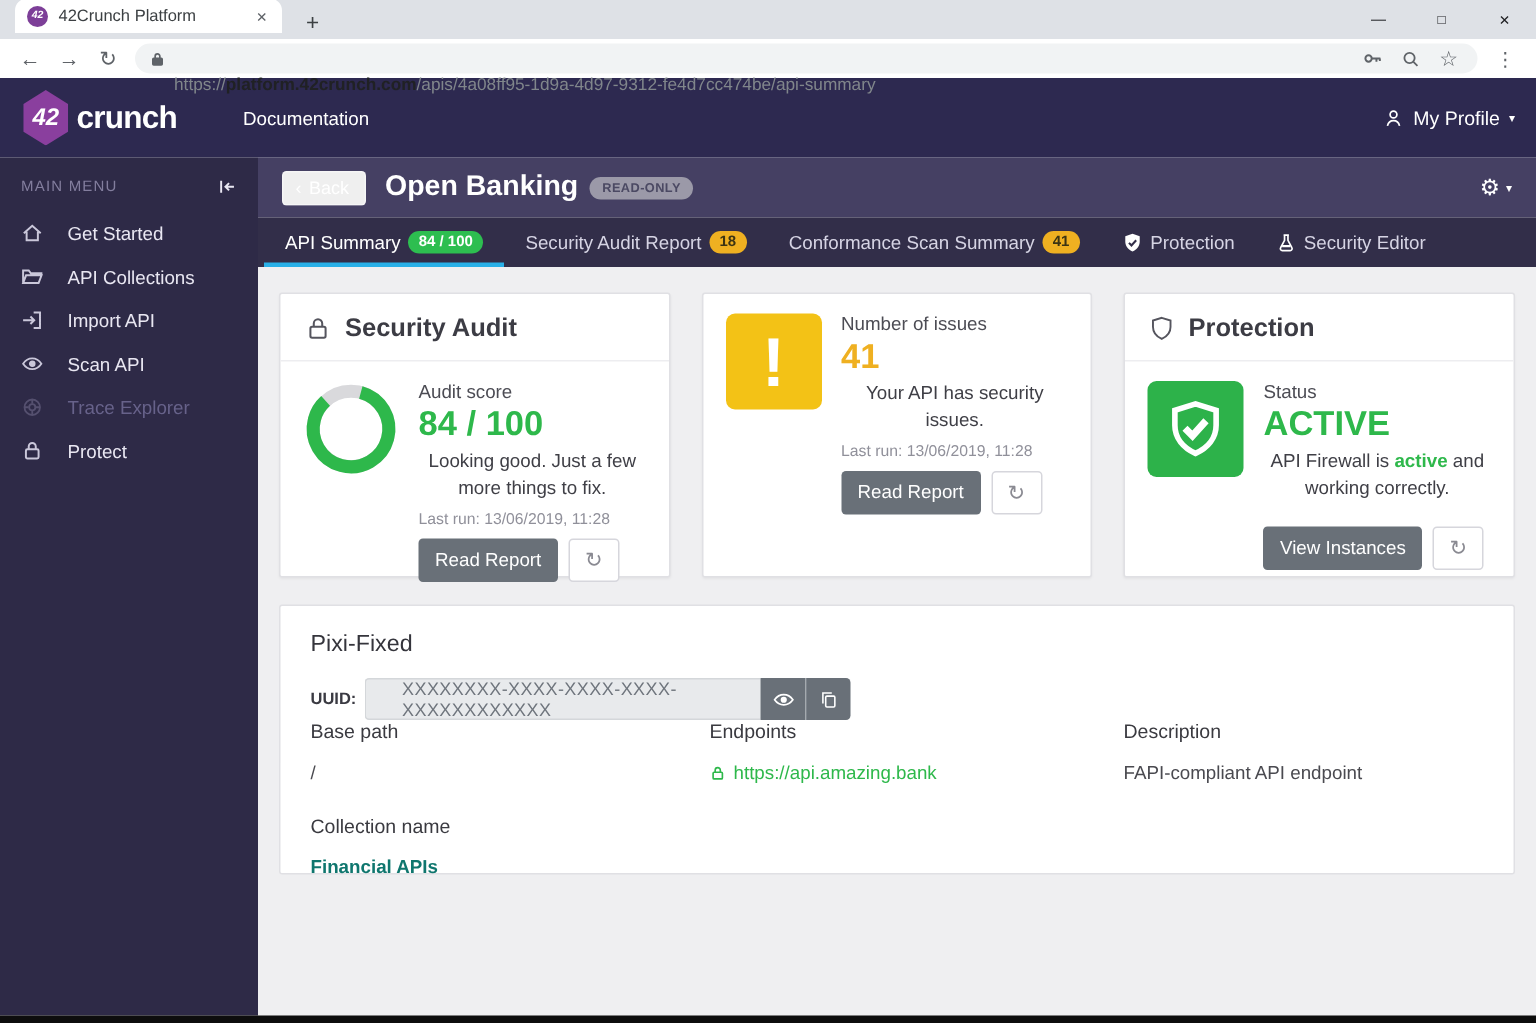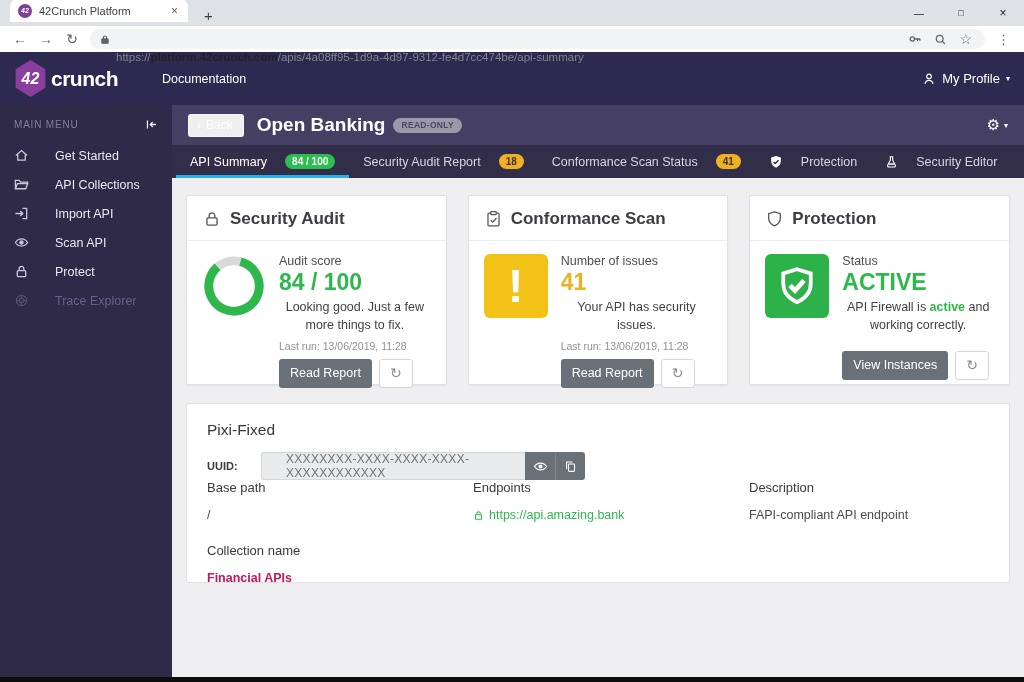--- a/index.html
+++ b/index.html
@@ -43,37 +43,37 @@
   .doc-link { margin-left:44px; font-size:12.5px; color:#fff; }
   .profile { margin-left:auto; display:flex; align-items:center; gap:6px; font-size:13px; }
   .profile .caret { font-size:8px; }
 
   
   .app-body { display:flex; height:572px; }
   .sidebar { width:172px; background:#2e2a47; padding-top:13px; flex-shrink:0; }
   .side-head { display:flex; align-items:center; padding:0 14px 10px; color:#837e9e;
                font-size:10px; letter-spacing:0.8px; }
   .collapse-ic { margin-left:auto; color:#e9e7f2; }
-  .side-item { display:flex; align-items:center; gap:26px; padding:7px 14px; color:#e9e7f2; font-size:12.5px; }
+  .side-item { display:flex; align-items:center; gap:16px; padding:7px 14px; color:#e9e7f2; font-size:12.5px; }
   .side-item .s-ic { width:15px; color:#cac7da; }
   .side-item.disabled { color:#67628a; }
   .side-item.disabled .s-ic { color:#55506f; }
 
   main { flex:1; display:flex; flex-direction:column; min-width:0; }
   .page-header { height:40px; background:#454063; display:flex; align-items:center; padding:0 16px; color:#fff; }
   .back-btn { border:1px solid rgba(255,255,255,.45); border-radius:3px; padding:3px 10px 4px 8px;
               font-size:12px; color:#fff; display:flex; align-items:center; gap:5px; }
   .page-title { font-size:19px; font-weight:bold; margin-left:13px; }
   .ro-badge { background:#9b99a8; color:#4b4963; border-radius:8px; font-size:8.5px; font-weight:bold;
               padding:2px 8px 3px; margin-left:8px; letter-spacing:0.3px; }
   .hdr-gear { margin-left:auto; display:flex; align-items:center; gap:4px; font-size:15px; }
   .hdr-gear .caret { font-size:8px; }
 
   .tab-bar { height:33px; background:#322e49; display:flex; padding-left:4px; }
-  .tab { display:flex; align-items:center; gap:18px; padding:0 14px; font-size:12.5px;
+  .tab { display:flex; align-items:center; gap:5px; padding:0 14px; font-size:12.5px;
          color:#d6d4e4; position:relative; white-space:nowrap; }
   .tab.active { color:#fff; }
   .tab.active::after { content:''; position:absolute; left:0; right:0; bottom:0; height:3px; background:#29b0e8; }
   .badge { font-size:10px; font-weight:bold; padding:2px 7px; border-radius:9px; }
   .badge.green { background:#2dbe50; color:#fff; }
   .badge.yellow { background:#efb021; color:#3c3413; }
   .tab .t-ic { color:#fff; }
 
   
   .content { flex:1; padding:17px 14px 0; background:#efeff1; overflow:hidden; }
@@ -100,35 +100,35 @@
   .btn-row.lower { margin-top:16px; }
   .btn-slate { background:#697078; color:#fff; font-size:12.5px; padding:6px 11px; border:none; border-radius:3px; }
   .btn-refresh { background:#fff; border:1px solid #d6d6dc; border-radius:3px; width:34px; height:29px;
                  color:#8a8a92; font-size:14px; display:flex; align-items:center; justify-content:center; }
 
   
   .pixi-card { margin-top:18px; background:#fff; border:1px solid #e0e0e4; border-radius:2px;
                padding:17px 20px; height:180px; }
   .pixi-title { font-size:15.5px; color:#35353c; }
   .uuid-row { display:flex; align-items:center; margin-top:13px; }
-  .uuid-label { font-size:11px; font-weight:bold; color:#3a3a42; width:54px; }
+  .uuid-label { font-size:11px; font-weight:bold; color:#3a3a42; width:36px; }
   .uuid-input { width:264px; height:28px; background:#e8eaec; border:1px solid #d4d7da; border-right:none;
                 border-radius:3px 0 0 3px; display:flex; align-items:center; padding:0 24px;
                 font-size:12px; color:#6f757d; letter-spacing:0.3px; }
   .uuid-btns { display:flex; height:28px; }
   .uuid-btn { width:30px; background:#697078; border:none; color:#fff; display:flex;
               align-items:center; justify-content:center; }
   .uuid-btn:first-child { border-radius:0; }
   .uuid-btn:last-child { border-radius:0 3px 3px 0; border-left:1px solid #7e858d; }
   .fields-grid { display:grid; grid-template-columns:266px 276px 1fr; }
   .field-label { font-size:13px; color:#3a3a40; }
   .field-value { margin-top:13px; font-size:12.5px; color:#4a4a50; }
   .field-value.endpoint { color:#2eb84b; display:flex; align-items:center; gap:5px; }
   .collection { margin-top:21px; }
-  .collection .field-value { color:#be185d; font-weight:bold; }
+  .collection .field-value { color:#0f766e; font-weight:bold; }
 
   .bottom-bar { position:absolute; left:0; bottom:0; width:1024px; height:5px; background:#0d0d0d; }
 </style>
 </head>
 <body>
 
 <div class="tabstrip">
   <div class="b-tab">
     <span class="favicon">42</span>
     <span class="b-tab-title">42Crunch Platform</span>
@@ -225,38 +225,38 @@
     </div>
     <div class="side-item">
       <span class="s-ic">
         <svg width="15" height="15" viewBox="0 0 16 16" fill="none" stroke="currentColor" stroke-width="1.3">
           <path d="M1.5 8S4 4.2 8 4.2 14.5 8 14.5 8 12 11.8 8 11.8 1.5 8 1.5 8z"></path>
           <circle cx="8" cy="8" r="1.7" fill="currentColor"></circle>
         </svg>
       </span>
       <span>Scan API</span>
     </div>
-    <div class="side-item">
-      <span class="s-ic">
-        <svg width="15" height="15" viewBox="0 0 16 16" fill="none" stroke="currentColor" stroke-width="1.4">
-          <rect x="3.5" y="7" width="9" height="6.5" rx="1"></rect>
-            <path d="M5.5 7V5a2.5 2.5 0 0 1 5 0v2"></path>
-        </svg>
-      </span>
-      <span>Protect</span>
-    </div>
     <div class="side-item disabled">
       <span class="s-ic">
         <svg width="15" height="15" viewBox="0 0 16 16" fill="none" stroke="currentColor" stroke-width="1.3">
           <circle cx="8" cy="8" r="5.5"></circle>
             <circle cx="8" cy="8" r="2.2"></circle>
           <path d="M8 2.5v3M8 10.5v3M2.5 8h3M10.5 8h3"></path>
         </svg>
       </span>
       <span>Trace Explorer</span>
+    </div>
+    <div class="side-item">
+      <span class="s-ic">
+        <svg width="15" height="15" viewBox="0 0 16 16" fill="none" stroke="currentColor" stroke-width="1.4">
+          <rect x="3.5" y="7" width="9" height="6.5" rx="1"></rect>
+            <path d="M5.5 7V5a2.5 2.5 0 0 1 5 0v2"></path>
+        </svg>
+      </span>
+      <span>Protect</span>
     </div>
   </aside>
 
   <main>
     <div class="page-header">
       <button class="back-btn">
         <span>‹</span>
         <span>Back</span>
       </button>
       <span class="page-title">Open Banking</span>
@@ -270,21 +270,21 @@
     <div class="tab-bar">
       <div class="tab active">
         <span>API Summary</span>
         <span class="badge green">84 / 100</span>
       </div>
       <div class="tab">
         <span>Security Audit Report</span>
         <span class="badge yellow">18</span>
       </div>
       <div class="tab">
-        <span>Conformance Scan Status</span>
+        <span>Conformance Scan Summary</span>
         <span class="badge yellow">41</span>
       </div>
       <div class="tab">
         <span class="t-ic">
           <svg width="14" height="14" viewBox="0 0 16 16">
             <path d="M8 1 13.5 2.8v4.1c0 3.5-2.2 6.1-5.5 7.6C4.7 13 2.5 10.4 2.5 6.9V2.8z" fill="#fff"></path>
             <path d="m5.3 7.9 1.9 1.9 3.6-3.9" stroke="#322e49" stroke-width="1.6" fill="none"></path>
           </svg>
         </span>
         <span>Protection</span>
@@ -329,30 +329,20 @@
                 <button class="btn-slate">Read Report</button>
                 <button class="btn-refresh">
                   <span>↻</span>
                 </button>
               </div>
             </div>
           </div>
         </div>
 
         <div class="card">
-          <div class="card-head">
-            <span class="c-ic">
-              <svg width="17" height="18" viewBox="0 0 16 16" fill="none" stroke="currentColor" stroke-width="1.2">
-                <rect x="2.8" y="2.5" width="10.4" height="12" rx="1"></rect>
-                <rect x="5.5" y="1" width="5" height="2.8" rx="0.5" fill="#fff"></rect>
-                <path d="m5.4 9 1.9 1.9 3.5-3.8"></path>
-              </svg>
-            </span>
-            <span>Conformance Scan</span>
-          </div>
           <div class="card-body">
             <div class="gbox yellow">!</div>
             <div class="card-col">
               <div class="metric-label">Number of issues</div>
               <div class="metric-value amber-t">41</div>
               <div class="msg">Your API has security issues.</div>
               <div class="lastrun">Last run: 13/06/2019, 11:28</div>
               <div class="btn-row">
                 <button class="btn-slate">Read Report</button>
                 <button class="btn-refresh">

